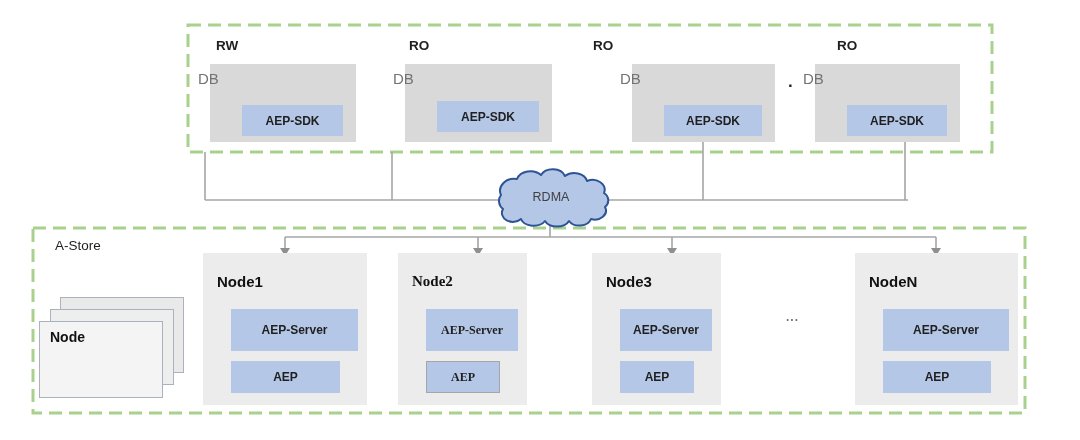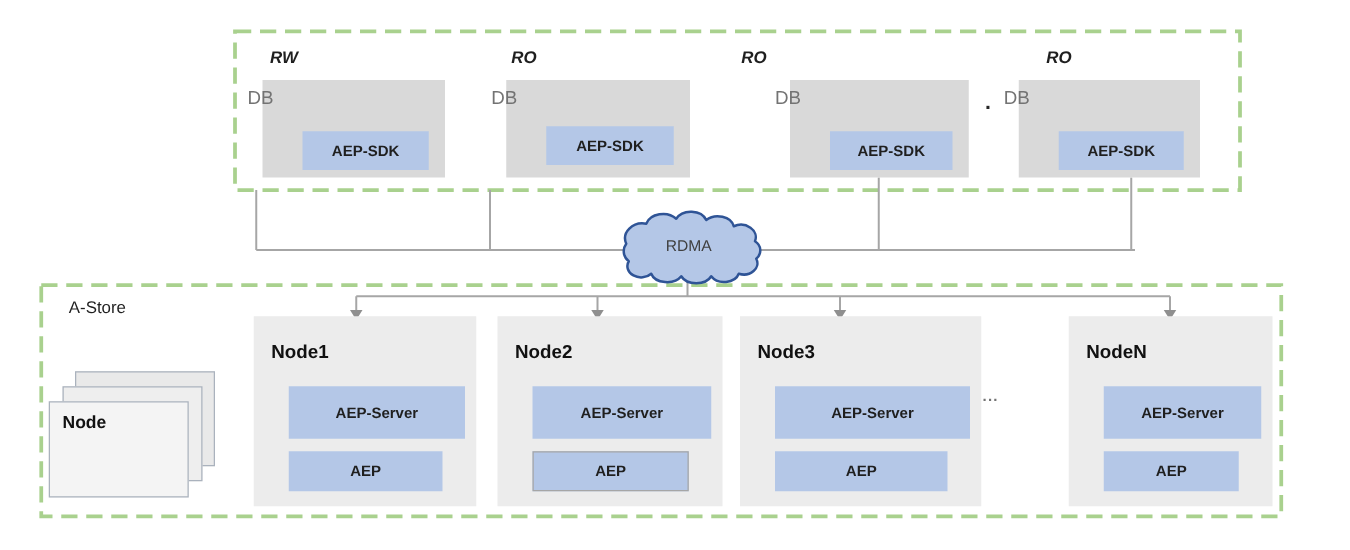--- a/index.html
+++ b/index.html
@@ -8,37 +8,37 @@
     font-family:"Liberation Sans", sans-serif;
   }
   .stage *{box-sizing:border-box;}
   svg.wires{position:absolute;left:0;top:0;z-index:0;}
   svg.wires rect.dashed{fill:none;stroke-width:3;stroke-dasharray:13 7;}
   svg.wires .lines path{stroke-width:1.6;fill:none;}
   .cloud-path{stroke-width:2;stroke-linejoin:round;}
   .cloud-text{font-size:12.5px;fill:#404040;text-anchor:middle;font-family:"Liberation Sans",sans-serif;}
   
   .client-box{position:absolute;top:64px;height:78px;background:#d9d9d9;z-index:1;}
-  .access-label{position:absolute;top:-26px;font-size:13.5px;font-weight:700;color:#1f1f1f;z-index:2;white-space:nowrap;font-style:italic;}
+  .access-label{position:absolute;top:-26px;font-size:13.5px;font-weight:700;color:#1f1f1f;z-index:2;white-space:nowrap;}
   .db-label{position:relative;left:-12px;margin-top:6px;text-align:left;font-size:15px;color:#737373;}
   .chip{position:absolute;background:#b4c7e7;display:flex;align-items:center;justify-content:center;
         font-size:12px;font-weight:700;color:#1f1f1f;z-index:2;white-space:nowrap;margin-left:19px;}
   .sdk-chip{left:13px;right:13px;top:41px;height:31px;}
 
   
   .node-box{position:absolute;top:253px;height:152px;background:#ececec;z-index:1;}
   .node-title{position:absolute;left:14px;top:20px;font-size:15px;font-weight:700;color:#111111;}
   .server-chip{left:9px;right:9px;top:56px;height:42px;}
   .mem-chip{left:9px;right:27px;top:108px;height:32px;}
   .mem-chip.bordered{border:1px solid #a6a6a6;}
 
   .astore-label{position:absolute;left:55px;top:238px;font-size:13.5px;font-weight:400;color:#1f1f1f;z-index:2;}
 
   
-  .card{position:absolute;width:112px;border:1px solid #aab2bd;z-index:1;}
+  .card{position:absolute;width:124px;border:1px solid #aab2bd;z-index:1;}
   .card.back{left:60px;top:297px;height:76px;background:#e9e9e9;z-index:1;}
   .card.mid{left:50px;top:309px;height:76px;background:#eeeeee;z-index:2;}
   .card.front{left:39px;top:321px;height:77px;background:#f4f4f4;z-index:3;}
   .card-title{position:absolute;left:10px;top:7px;font-size:14px;font-weight:700;color:#111111;}
   .cm-chip{left:10px;right:11px;top:38px;height:29px;font-size:11.5px;}
 
   .dot-sep{position:absolute;left:788px;top:74px;font-size:17px;font-weight:700;color:#262626;line-height:16px;z-index:2;}
   .node-ellipsis{position:absolute;left:786px;top:310px;font-size:12px;font-weight:700;color:#737373;letter-spacing:1px;z-index:2;}
 </style>
 </head>
@@ -107,31 +107,31 @@
   </div>
 
   <div class="astore-label">A-Store</div>
 
   <div class="card back"></div>
   <div class="card mid"></div>
   <div class="card front">
     <div class="card-title">Node</div>
   </div>
 
-  <div class="node-box" style="left:203px;width:178px;">
+  <div class="node-box" style="left:203px;width:164px;">
     <div class="node-title">Node1</div>
     <div class="chip server-chip">AEP-Server</div>
     <div class="chip mem-chip">AEP</div>
   </div>
-  <div class="node-box" style="left:398px;width:180px;">
+  <div class="node-box" style="left:398px;width:129px;font-family:Liberation Serif, serif;">
     <div class="node-title">Node2</div>
     <div class="chip server-chip">AEP-Server</div>
     <div class="chip mem-chip bordered">AEP</div>
   </div>
-  <div class="node-box" style="left:592px;width:193px;padding-left:40px;">
+  <div class="node-box" style="left:592px;width:129px;padding-left:40px;">
     <div class="node-title">Node3</div>
     <div class="chip server-chip">AEP-Server</div>
     <div class="chip mem-chip">AEP</div>
   </div>
   <div class="node-ellipsis">...</div>
   <div class="node-box" style="left:855px;width:163px;">
     <div class="node-title">NodeN</div>
     <div class="chip server-chip">AEP-Server</div>
     <div class="chip mem-chip">AEP</div>
   </div>

